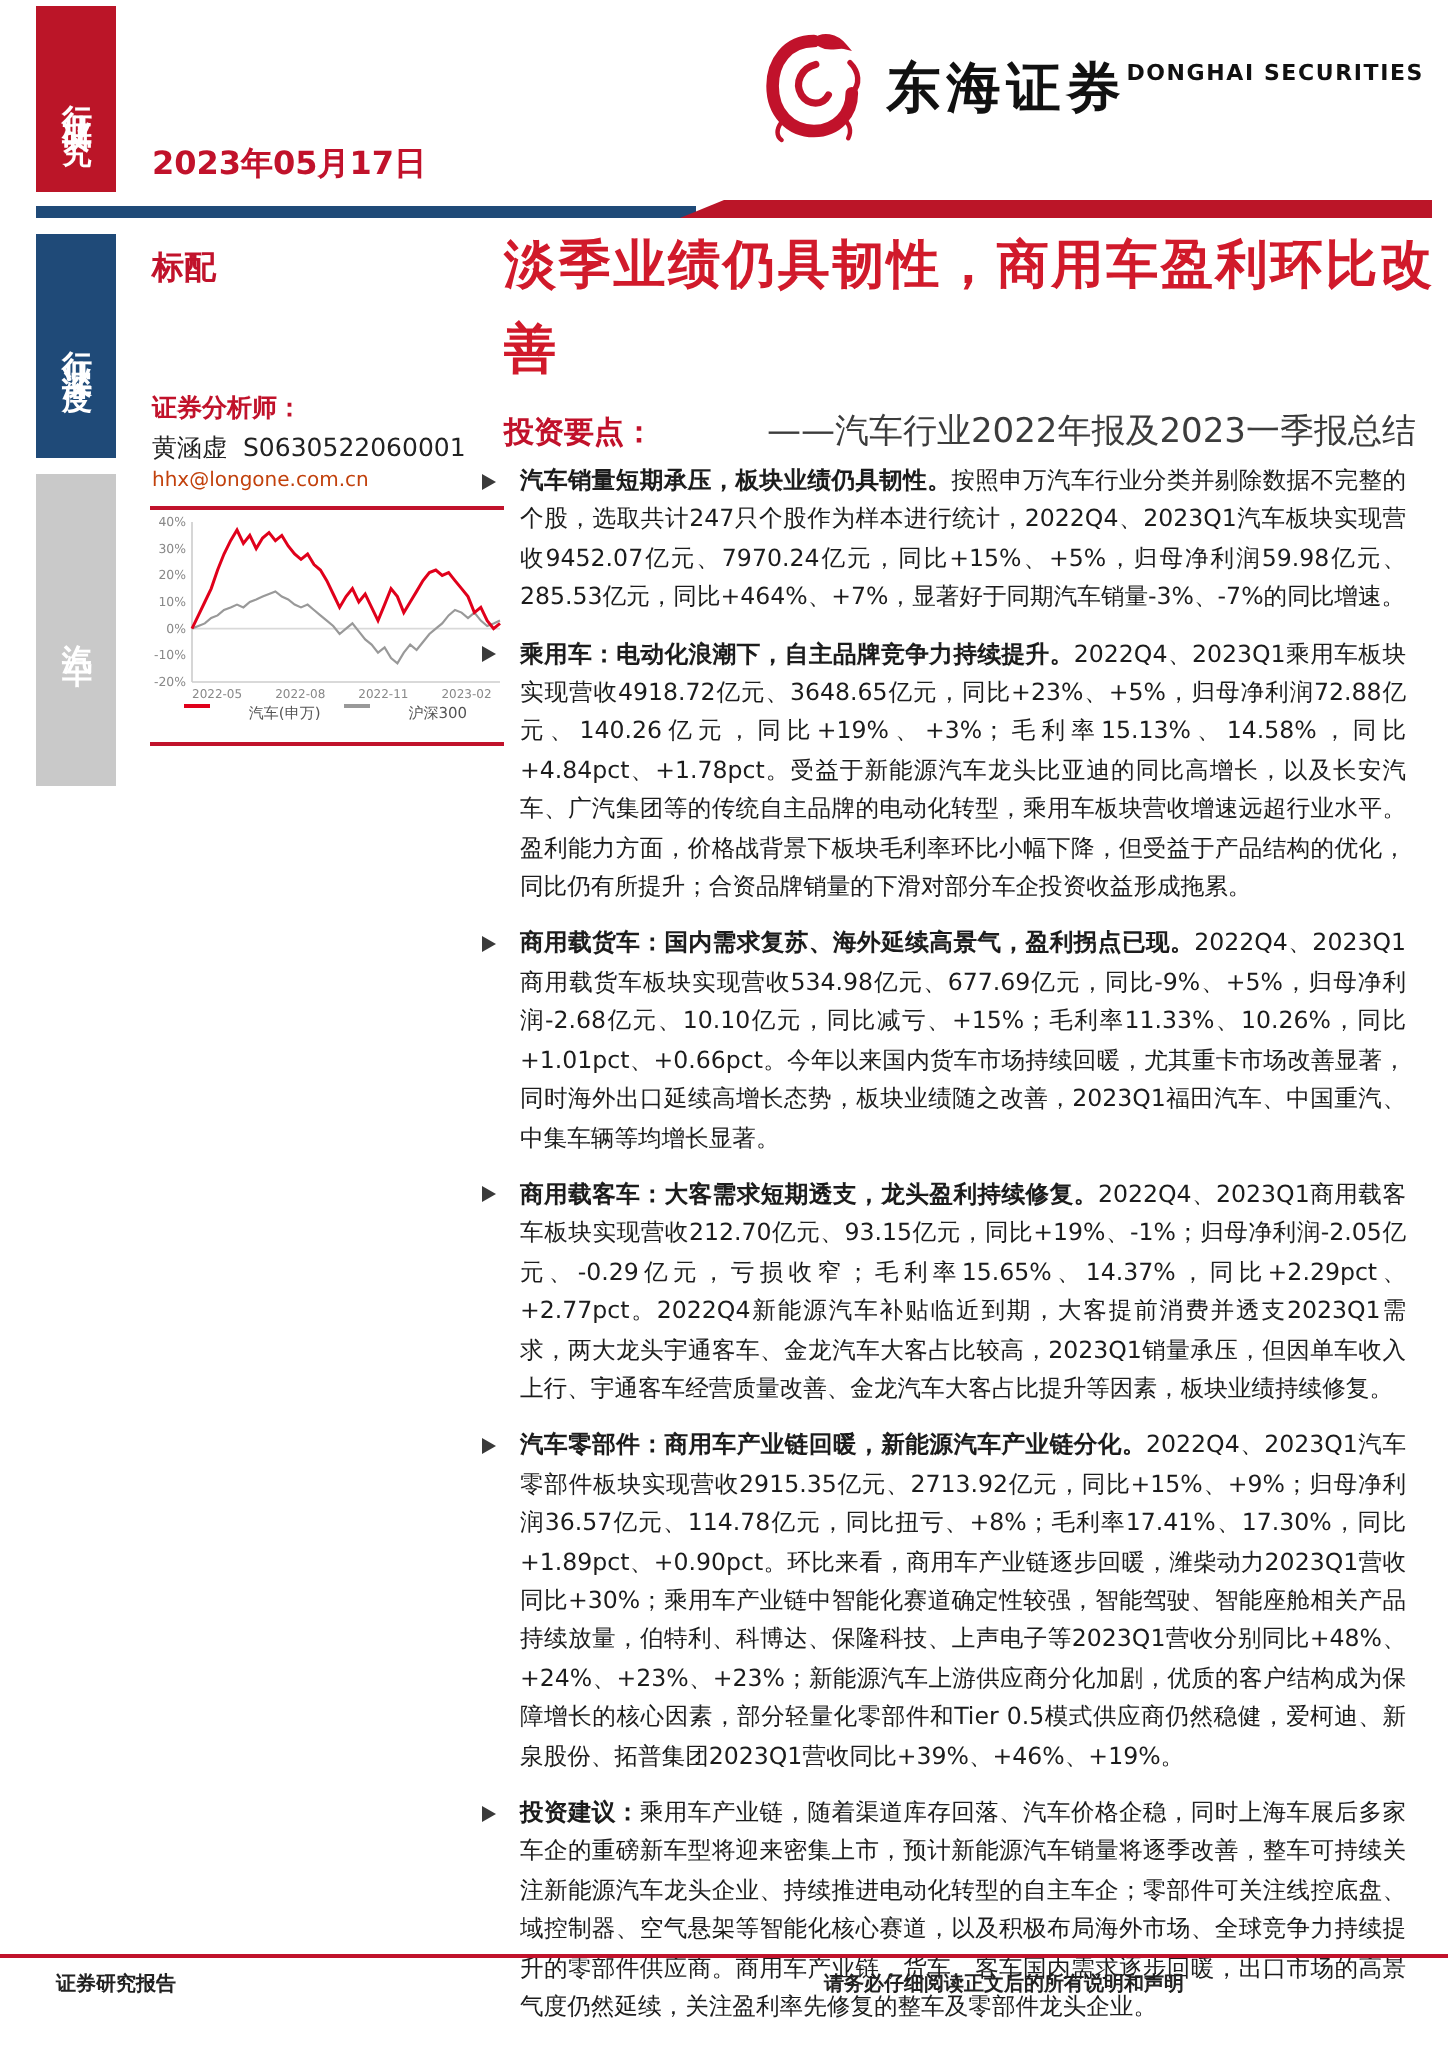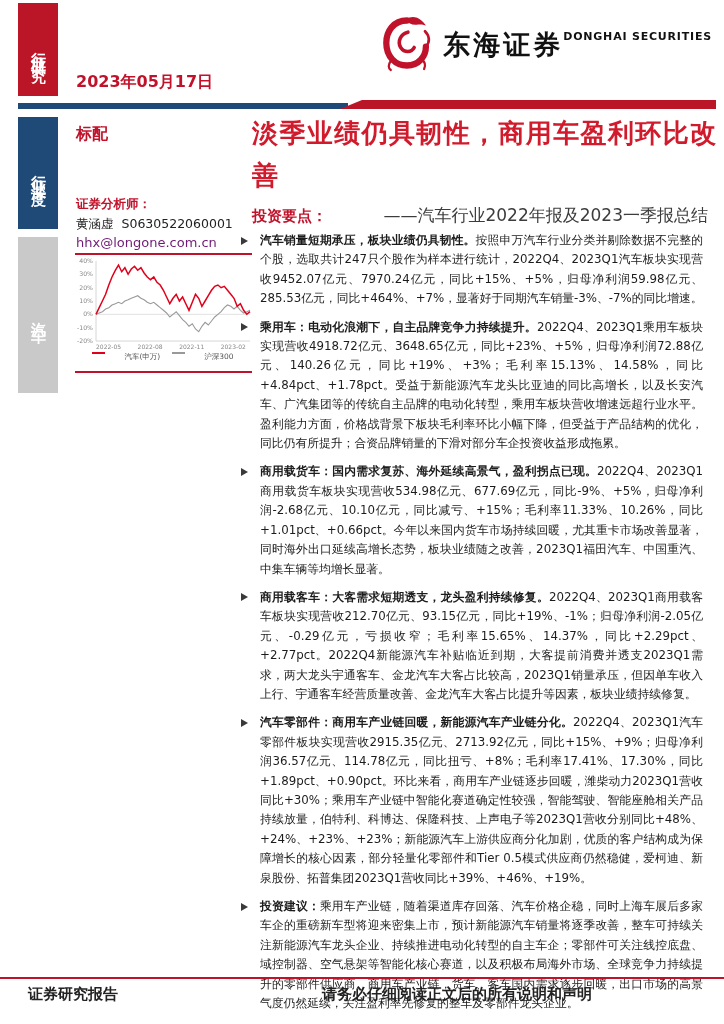--- a/index.html
+++ b/index.html
@@ -22,42 +22,42 @@
   .logo-cn { font-size:27px; font-weight:900; color:#111; letter-spacing:3px; line-height:1.1; }
   .logo-en { font-size:11px; font-weight:bold; color:#111; letter-spacing:0.8px; }
   .rule-blue { position:absolute; left:18px; top:103px; width:330px; height:6px; background:#1f4a78; }
   .rule-red  { position:absolute; left:340px; top:100px; width:376px; height:9px; background:#bb1528;
                clip-path:polygon(22px 0,100% 0,100% 100%,0 100%); }
   
   .rating { position:absolute; left:76px; top:124px; font-size:16px; font-weight:bold; color:#c1122b; }
   .an-head { position:absolute; left:76px; top:196px; font-size:12.5px; font-weight:bold; color:#c1122b;text-align:center; }
   .an-name { position:absolute; left:76px; top:216px; font-size:12.5px; color:#222; }
   .an-name .code { margin-left:8px;text-align:right; }
-  .an-mail { position:absolute; left:76px; top:235px; font-size:13px; color:#701a75; }
+  .an-mail { position:absolute; left:76px; top:235px; font-size:10px; color:#c2410c; }
   .hr-red { position:absolute; background:#c1122b; height:2px; width:177px; left:75px; }
   .hr-red.top { top:253px; } .hr-red.bot { top:371px; }
   .chart-wrap { position:absolute; left:72px; top:257px; width:182px; height:112px; }
   .legend { position:absolute; left:72px; top:352px; width:182px; display:flex; justify-content:center; gap:12px; }
   .legend-item { display:flex; align-items:flex-start; gap:19px; font-size:7.5px; color:#555; }
   .legend-swatch { display:inline-block; width:13px; height:2px; }
   
   .title { position:absolute; left:252px; top:112px; width:464px; font-size:26px; line-height:42px;
            font-weight:bold; color:#d11a2b; text-align:justify; }
   .subtitle { position:absolute; left:252px; top:180px; width:456px; font-size:17px; color:#3c3c3c; text-align:right;margin-top:24px; }
   .sec-head { position:absolute; left:252px; top:207px; font-size:15px; font-weight:bold; color:#c1122b; }
   .bullets { position:absolute; left:239px; top:231px; width:464px; list-style:none; }
   .bullets li { position:relative; padding-left:21px; margin-bottom:9px; font-size:11.8px;
                 line-height:19.4px; text-align:justify; color:#1c1c1c; }
   .bullets li .arrow { position:absolute; left:2px; top:5.5px; width:0; height:0;
                 border-left:7px solid #3a3a3a; border-top:4.5px solid transparent; border-bottom:4.5px solid transparent; }
   .bullets li .lead { font-weight:bold; }
   
   .foot-rule { position:absolute; left:0; top:977px; width:724px; height:2px; background:#c1122b; }
   .footer { position:absolute; left:0; top:985px; width:620px; padding:0 28px; display:flex;
-            justify-content:space-between; font-size:15px; font-weight:bold; color:#222; }
+            justify-content:space-between; font-size:10px; font-weight:bold; color:#222; }
   .footer .fl { display:flex; gap:14px; }
   svg text { font-family:"DejaVu Sans","Liberation Sans",sans-serif; }
 </style>
 </head>
 <body>
 
 <div class="side-box red">
   <span>行业研究</span>
 </div>
 <div class="side-box blue">

